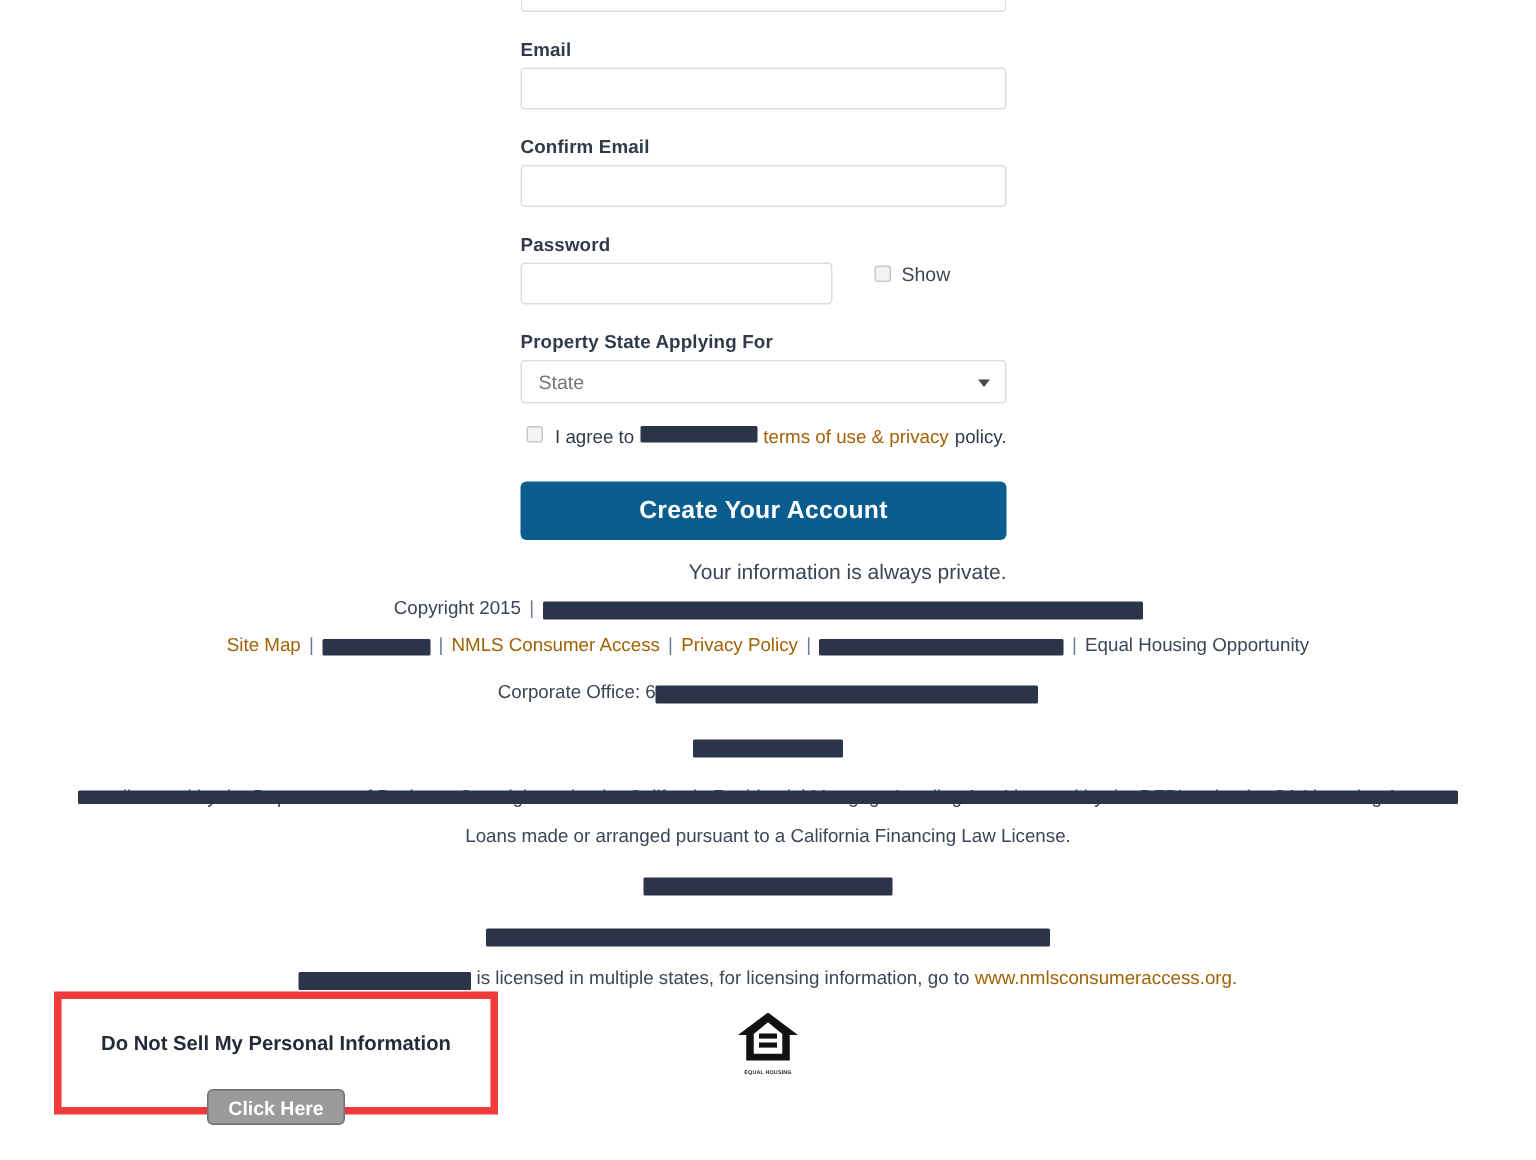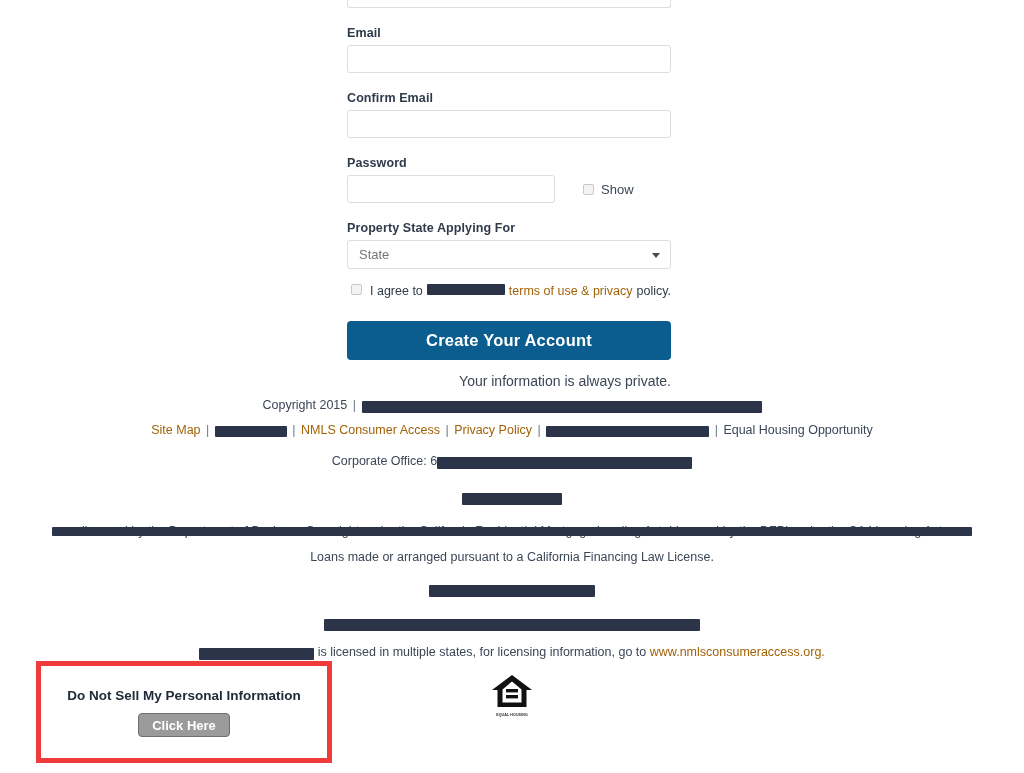--- a/index.html
+++ b/index.html
@@ -41,21 +41,21 @@
     font-family: "Liberation Sans", sans-serif;
     font-size: 13px;
     color: #555;
     padding: 0 9px;
     outline: none;
   }
   .field-block { margin-bottom: 15px; }
   .field-block.top-cut { margin-bottom: 14px; }
   .top-cut .text-input { height: 20px; border-top: none; border-radius: 0 0 3px 3px; }
 
-  .pwd-row { display: flex; align-items: center; }
+  .pwd-row { display: flex; align-items: flex-start; }
   .pwd-row .text-input { width: 208px; }
   .show-wrap {
     display: flex;
     align-items: center;
     margin-left: 28px;
     font-size: 13px;
     color: #3b4656;
   }
   .cbx {
     -webkit-appearance: none;
@@ -193,35 +193,35 @@
     text-align: center;
     font-weight: bold;
   }
 
   
   .dns-box {
     position: absolute;
     left: 36px;
     top: 661px;
     width: 296px;
-    height: 102px;
+    height: 82px;
     box-sizing: border-box;
     border: 5px solid #ef3b39;
     background: #ffffff;
   }
   .dns-title {
     text-align: center;
     font-size: 13.5px;
     font-weight: bold;
     color: #222b3a;
     margin-top: 22px;
   }
   .dns-btn {
     display: block;
-    margin: 10px auto 0 auto;
+    margin: 23px auto 0 auto;
     width: 92px;
     height: 24px;
     background: #9b9b9b;
     border: 1px solid #6f6f6f;
     border-radius: 4px;
     color: #ffffff;
     font-family: "Liberation Sans", sans-serif;
     font-size: 13px;
     font-weight: bold;
     cursor: pointer;

